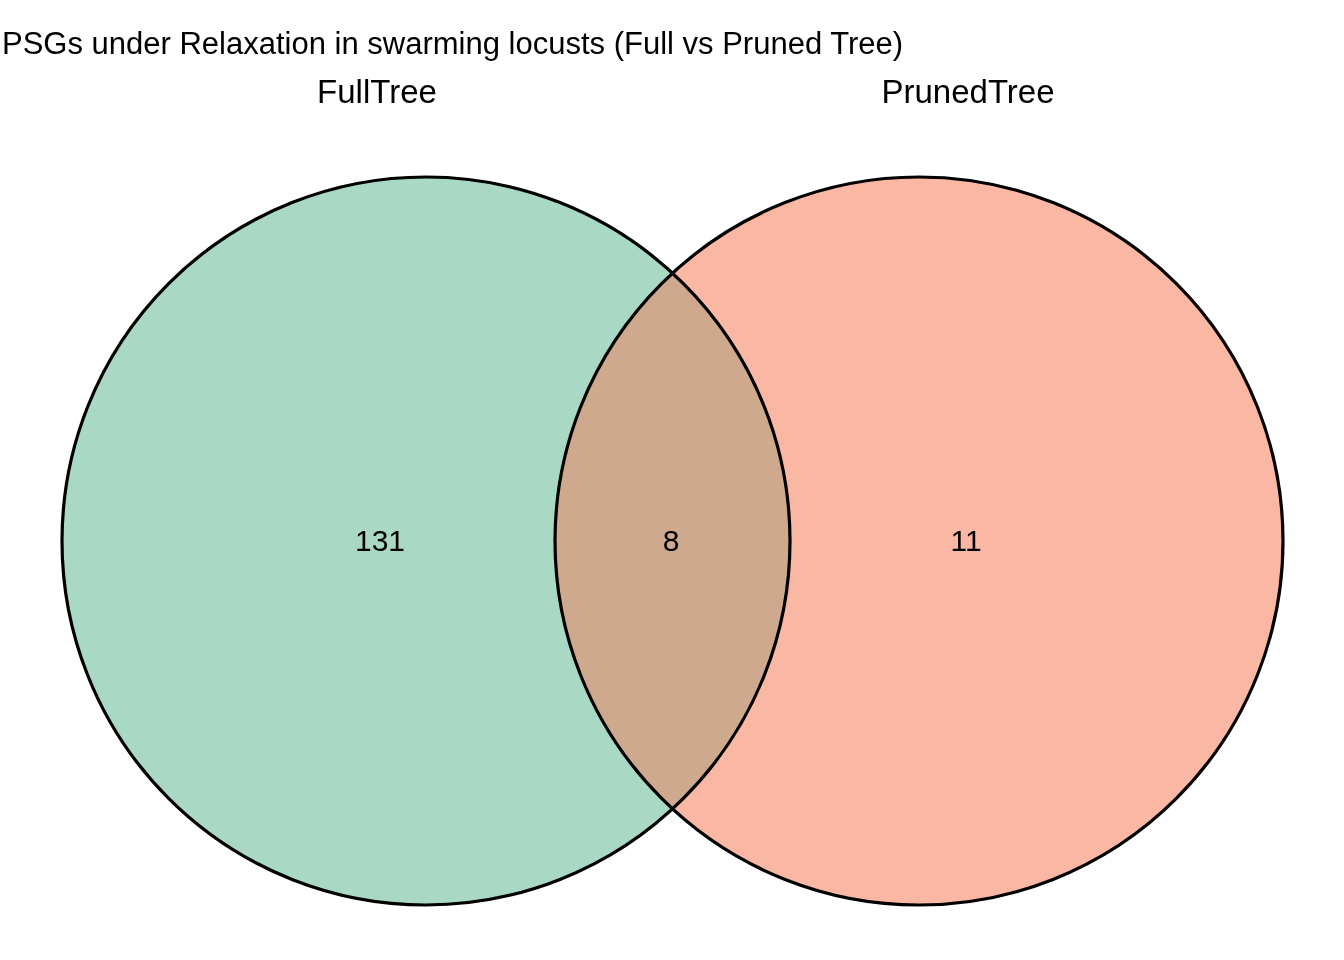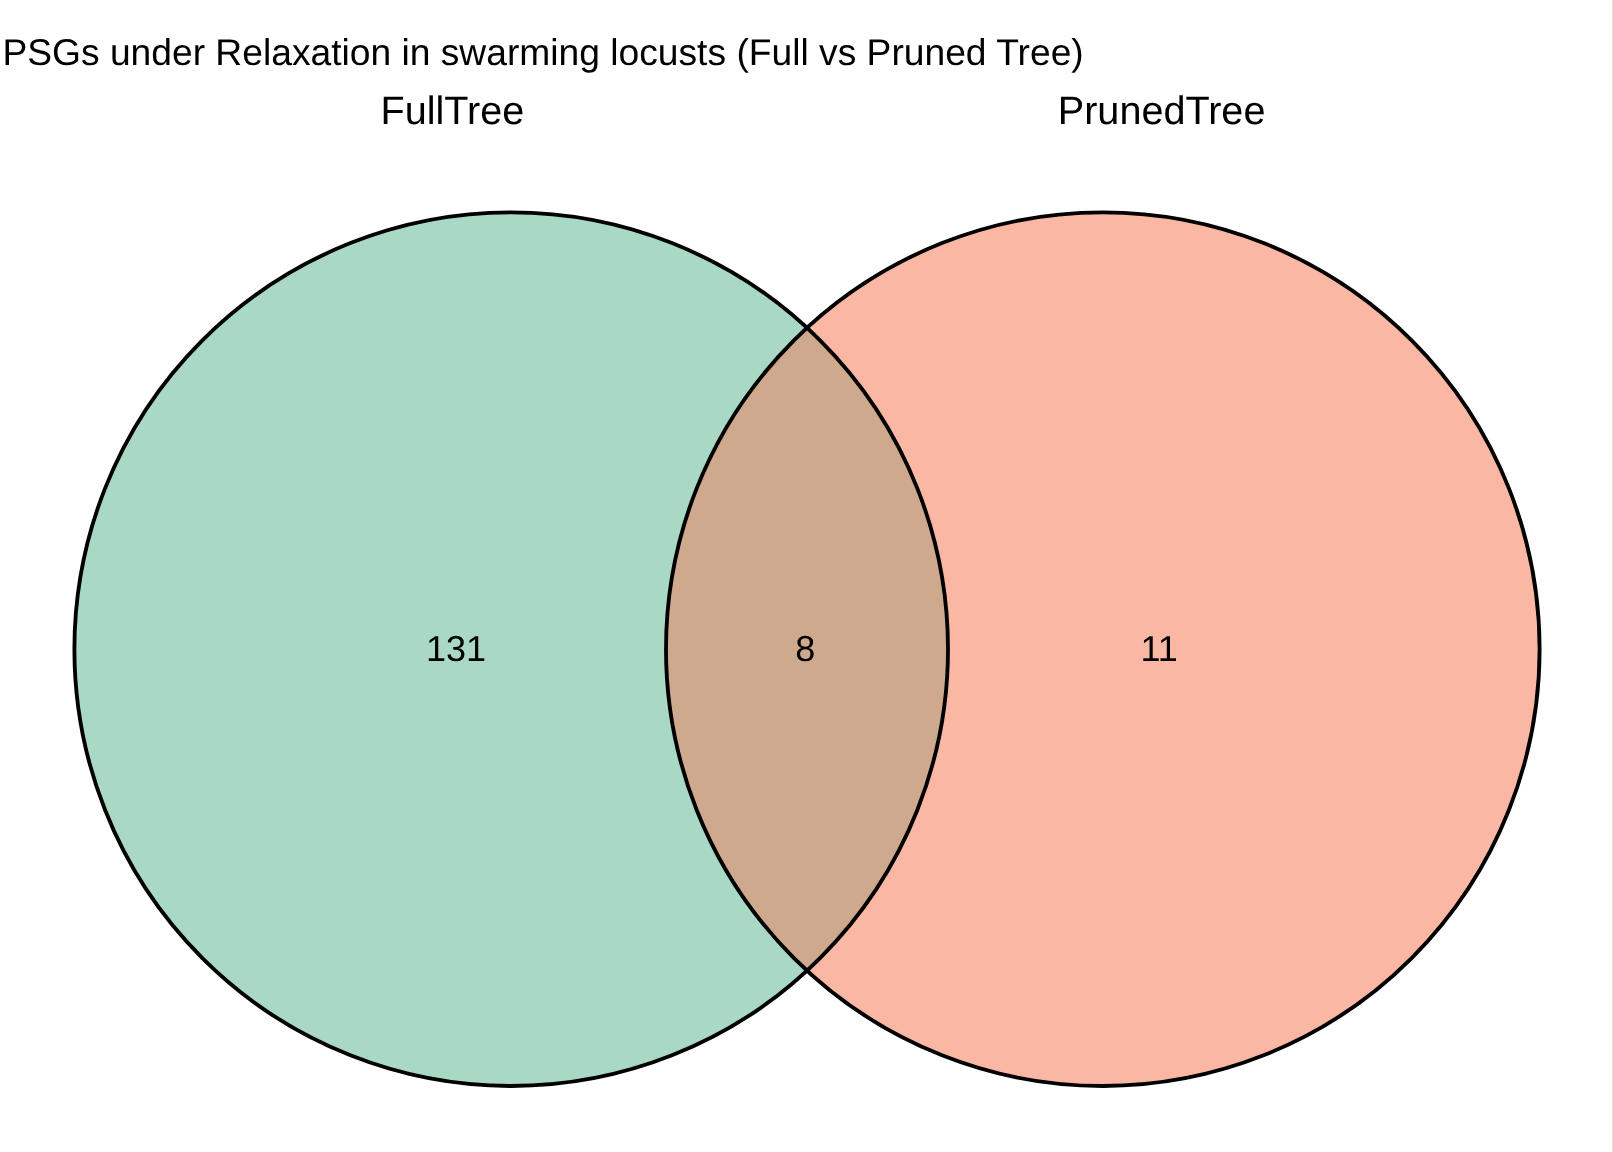--- a/index.html
+++ b/index.html
@@ -12,21 +12,21 @@
     width: 1344px;
     height: 960px;
     font-family: "Liberation Sans", sans-serif;
     color: #000000;
     overflow: hidden;
   }
   #venn-figure {
     position: relative;
     width: 1344px;
     height: 960px;
-    background: #a3a3a3;
+    background: #ef4444;
   }
   #venn-svg {
     position: absolute;
     left: 0;
     top: 0;
     width: 1344px;
     height: 960px;
     display: block;
   }
   .fig-title {

